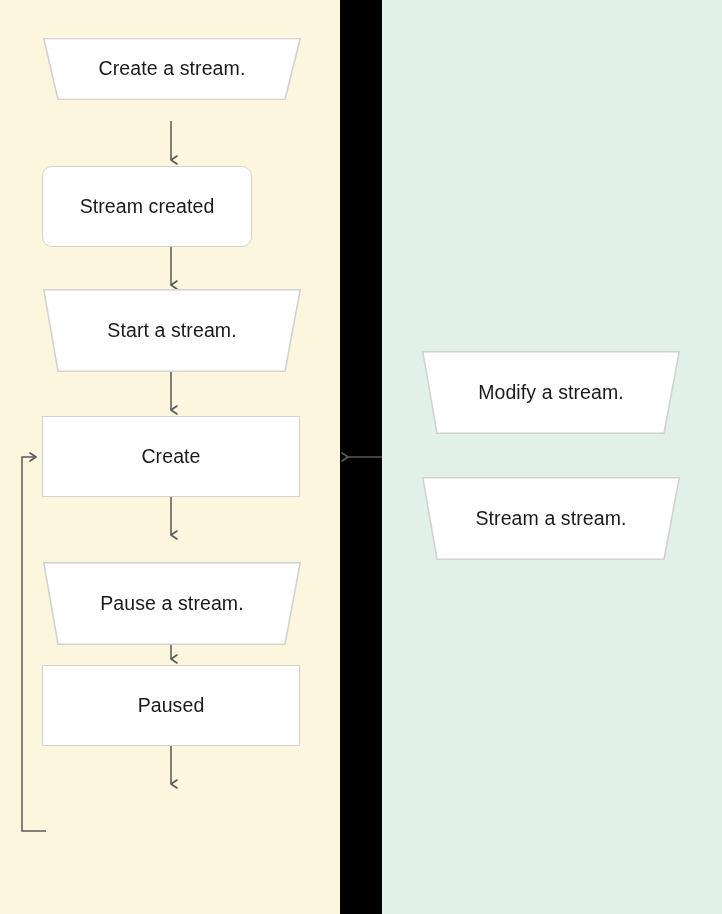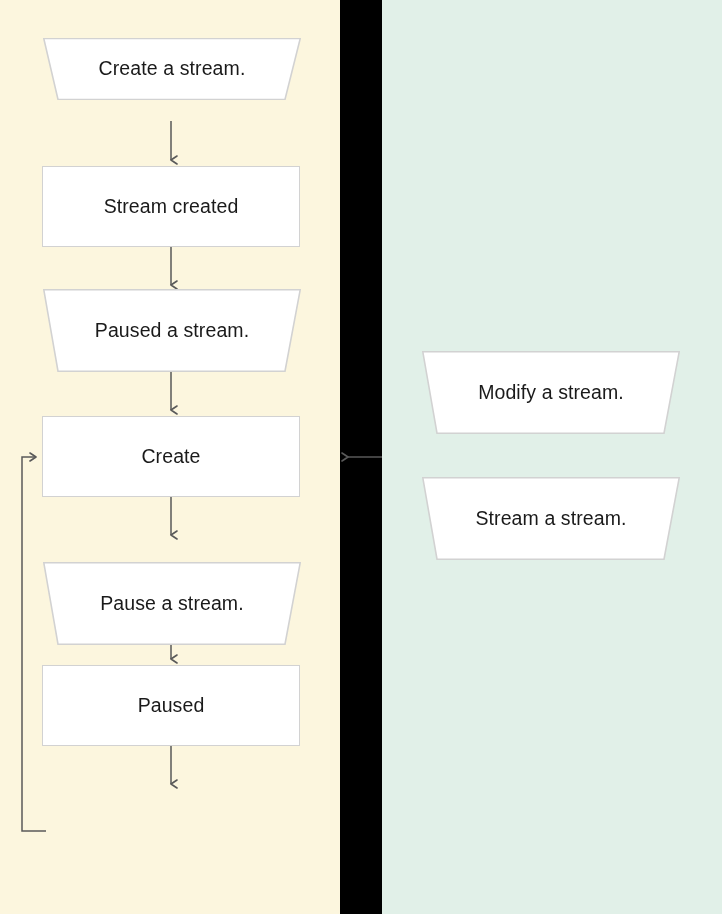--- a/index.html
+++ b/index.html
@@ -137,29 +137,29 @@
     </g>
   </svg>
 
   <div class="node action" style="left:43px; top:38px; width:258px; height:62px;">
     <svg class="trap-bg" viewBox="0 0 258 83" preserveAspectRatio="none">
       <polygon points="0.8,0.8 257.2,0.8 242,82.2 15,82.2" fill="#ffffff" stroke="#d2d2d2" stroke-width="1.6"></polygon>
     </svg>
     <span class="label">Create a stream.</span>
   </div>
 
-  <div class="node state" style="left:42px; top:166px; width:258px; height:81px;">
+  <div class="node state" style="left:42px; top:166px; width:210px; height:81px;border-radius:10px;">
     <span class="label">Stream created</span>
   </div>
 
   <div class="node action" style="left:43px; top:289px; width:258px; height:83px;">
     <svg class="trap-bg" viewBox="0 0 258 83" preserveAspectRatio="none">
       <polygon points="0.8,0.8 257.2,0.8 242,82.2 15,82.2" fill="#ffffff" stroke="#d2d2d2" stroke-width="1.6"></polygon>
     </svg>
-    <span class="label">Paused a stream.</span>
+    <span class="label">Start a stream.</span>
   </div>
 
   <div class="node state" style="left:42px; top:416px; width:258px; height:81px;">
     <span class="label">Create</span>
   </div>
 
   <div class="node action" style="left:43px; top:562px; width:258px; height:83px;">
     <svg class="trap-bg" viewBox="0 0 258 83" preserveAspectRatio="none">
       <polygon points="0.8,0.8 257.2,0.8 242,82.2 15,82.2" fill="#ffffff" stroke="#d2d2d2" stroke-width="1.6"></polygon>
     </svg>

